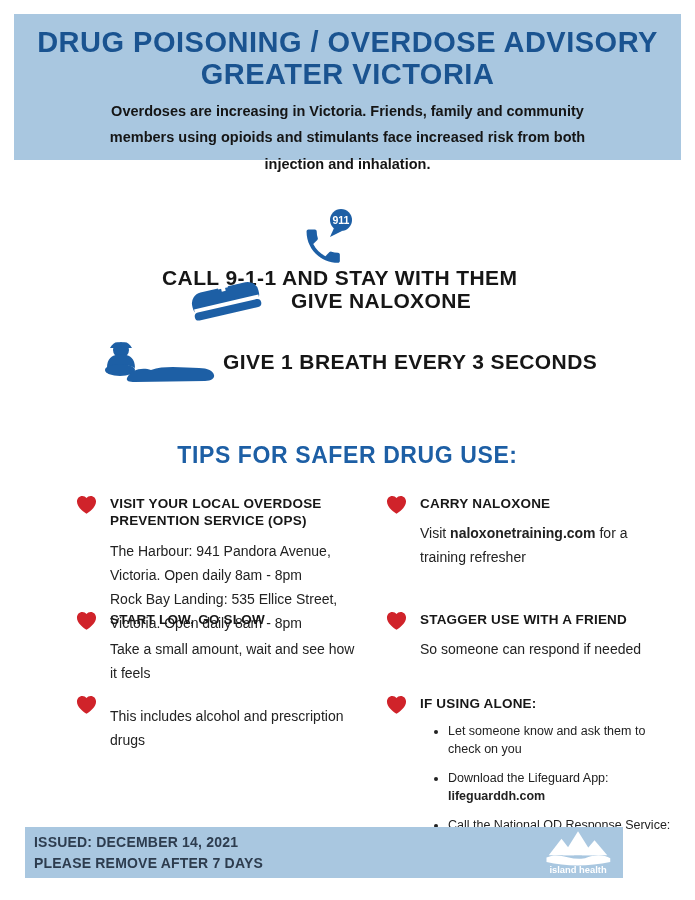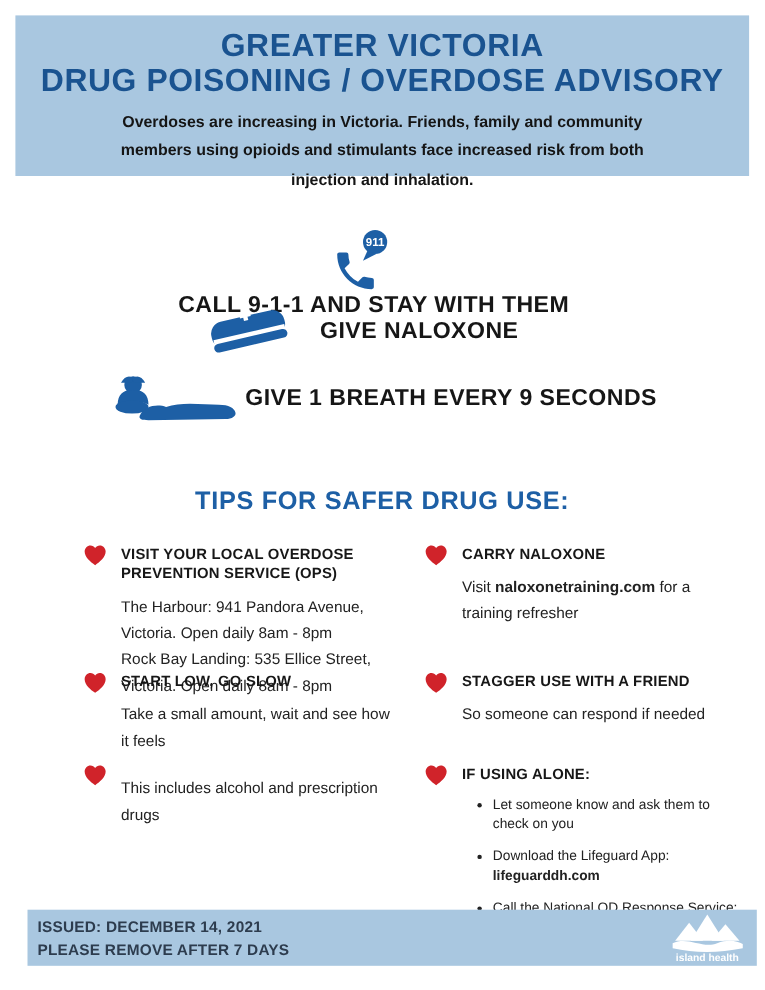--- a/index.html
+++ b/index.html
@@ -63,41 +63,41 @@
   .tip-body .line { display:block; }
   .b { font-weight:bold; }
   .tip-bullets {
     margin:11px 0 0 14px; padding-left:14px; max-width:225px;
     color:#222; font-size:12.5px; line-height:1.4;
   }
   .tip-bullets li { margin-bottom:12px; }
 
   
   .footer-band {
-    position:absolute; left:25px; top:827px; width:663px; height:51px;
+    position:absolute; left:25px; top:827px; width:598px; height:51px;
     background:var(--band,#a9c7e0);
     display:flex; align-items:center; justify-content:space-between;
     box-sizing:border-box; padding:0 6px 0 9px;
   }
   .footer-text {
     color:var(--footer_ink,#2d3c4e); font-weight:bold; font-size:14px;
     line-height:1.5; letter-spacing:.2px;
   }
   .footer-text span { display:block; }
   .footer-logo { width:78px; height:48px; color:#fff; }
 </style>
 </head>
 <body>
 
 <div class="page">
 
   <div class="header-band">
     <div class="header-title">
+      <div>DRUG POISONING / OVERDOSE ADVISORY</div>
       <div>GREATER VICTORIA</div>
-      <div>DRUG POISONING / OVERDOSE ADVISORY</div>
     </div>
     <div class="header-subtitle">Overdoses are increasing in Victoria. Friends, family and community members using opioids and stimulants face increased risk from both injection and inhalation.</div>
   </div>
 
 
   <div id="step-call" class="step">
     <svg class="step-icon" width="56" height="58" viewBox="0 0 56 58">
       <path fill="currentColor" transform="translate(1,16) scale(1.85)" d="M6.62 10.79c1.44 2.83 3.76 5.14 6.59 6.59l2.2-2.2c.27-.27.67-.36 1.02-.24 1.12.37 2.33.57 3.57.57.55 0 1 .45 1 1V20c0 .55-.45 1-1 1-9.39 0-17-7.61-17-17 0-.55.45-1 1-1h3.5c.55 0 1 .45 1 1 0 1.25.2 2.45.57 3.57.11.35.03.74-.25 1.02l-2.2 2.2z"></path>
       <circle cx="41" cy="12" r="11" fill="currentColor"></circle>
       <path d="M34 20 L30 29 L42 23 Z" fill="currentColor"></path>
@@ -123,21 +123,21 @@
     <svg class="step-icon" width="122" height="48" viewBox="0 0 122 48">
       <g fill="currentColor">
         <circle cx="28" cy="12" r="8"></circle>
         <path d="M14 30 C14 20 20 16 28 17 C36 16 42 20 42 30 C36 26 20 26 14 30 Z"></path>
         <path d="M17 10 Q22 1 29 6 L27 10 Z"></path>
         <path d="M39 10 Q34 1 27 6 L29 10 Z"></path>
         <ellipse cx="27" cy="32" rx="15" ry="6"></ellipse>
         <path d="M34 40 C38 31 50 29 58 32 C72 27 92 30 106 30 C115 30 120 33 121 37 C122 40 118 43 112 43 L42 44 C36 44 33 43 34 40 Z"></path>
       </g>
     </svg>
-    <div class="step-label">GIVE 1 BREATH EVERY 9 SECONDS</div>
+    <div class="step-label">GIVE 1 BREATH EVERY 3 SECONDS</div>
   </div>
 
   <div id="heading-tips" class="section-heading">TIPS FOR SAFER DRUG USE:</div>
 
   <div class="tips-grid">
 
     <div class="tip">
       <svg class="tip-heart" viewBox="0 0 24 22">
         <path fill="currentColor" d="M12 20.8C7.5 17.6 2 13.2 2 7.8 2 4.6 4.5 2 7.6 2c1.8 0 3.4.9 4.4 2.3C13 2.9 14.6 2 16.4 2 19.5 2 22 4.6 22 7.8c0 5.4-5.5 9.8-10 13z"></path>
       </svg>

